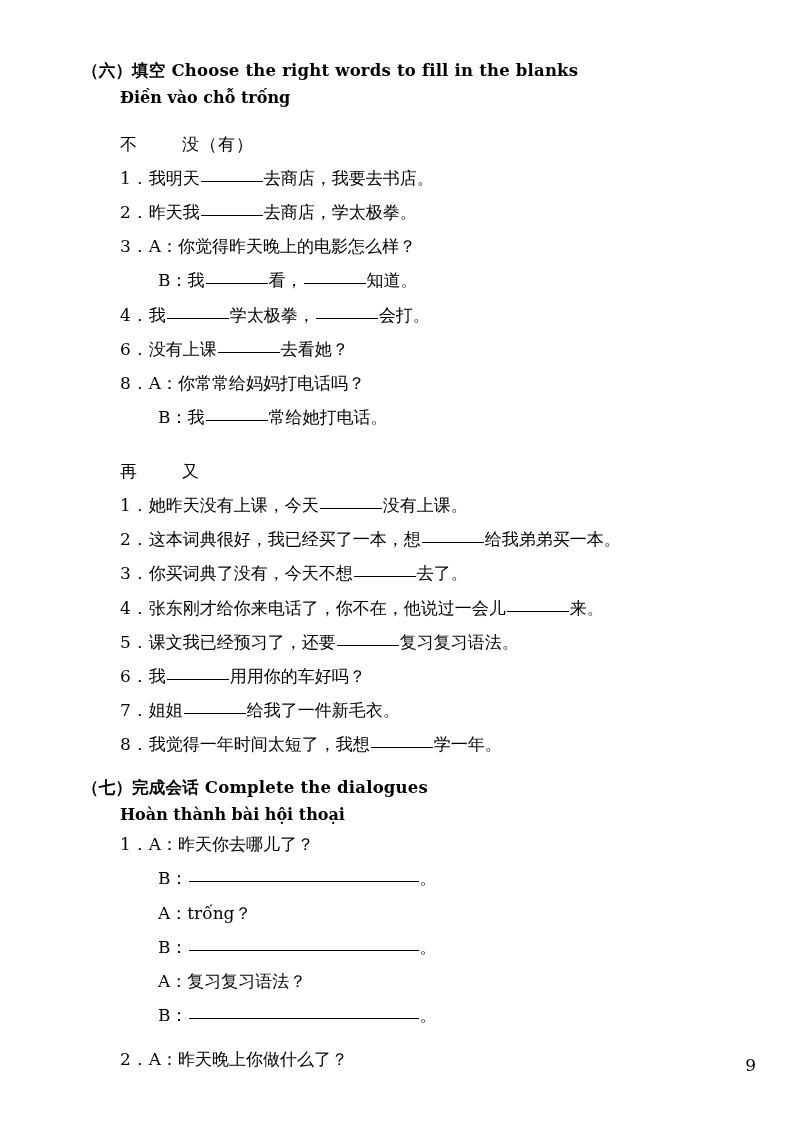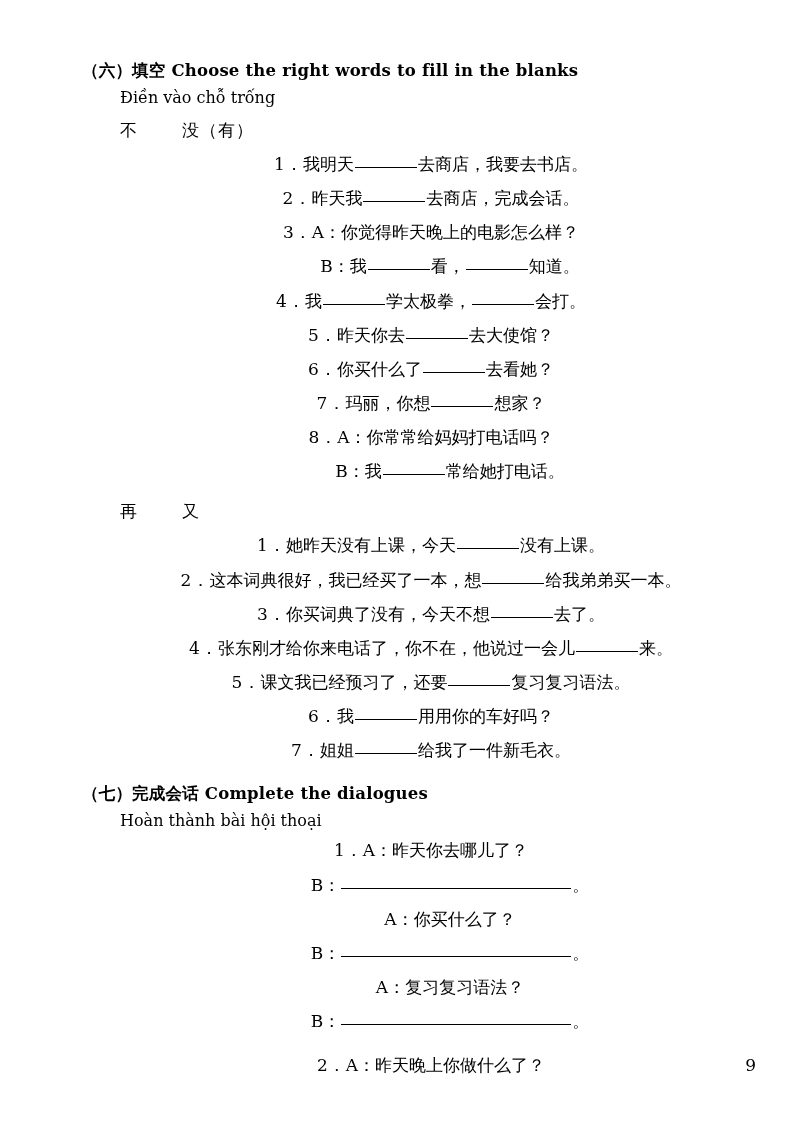--- a/index.html
+++ b/index.html
@@ -25,41 +25,40 @@
   }
   .section-heading {
     font-size: 16.5px;
     font-weight: bold;
     letter-spacing: 0.2px;
     margin: 0 0 6px 0;
     white-space: nowrap;
   }
   .subheading {
     font-size: 16px;
-    font-weight: normal;
+    font-weight: bold;
     margin: 0 0 4px 0;
     padding-left: 38px;
   }
   .word-row {
     font-size: 17px;
     padding-left: 38px;
-    margin: 12px 0 6px 0;
+    margin: 26px 0 6px 0;
     letter-spacing: 1px;
   }
   .word-row .gap {
     display: inline-block;
     width: 44px;
   }
   .item {
     font-size: 17px;
     padding-left: 38px;
     margin: 0 0 1px 0;
     line-height: 1.95;
     white-space: nowrap;
-    text-align: center;
   }
   .item.sub {
     padding-left: 76px;
   }
   .num {
     display: inline-block;
     letter-spacing: 0.5px;
   }
   .blank {
     display: inline-block;
@@ -90,46 +89,40 @@
 
     <div class="word-row">
       <span>不</span><span class="gap"></span><span>没（有）</span>
     </div>
 
     <div class="item">
       <span class="num">1．</span><span>我明天</span><span class="blank b-md"></span><span>去商店，我要去书店。</span>
     </div>
 
     <div class="item">
-      <span class="num">2．</span><span>昨天我</span><span class="blank b-md"></span><span>去商店，完成会话。</span>
+      <span class="num">2．</span><span>昨天我</span><span class="blank b-md"></span><span>去商店，学太极拳。</span>
     </div>
 
     <div class="item">
       <span class="num">3．</span><span>A：你觉得昨天晚上的电影怎么样？</span>
     </div>
 
     <div class="item sub">
       <span>B：我</span><span class="blank b-md"></span><span>看，</span><span class="blank b-md"></span><span>知道。</span>
     </div>
 
     <div class="item">
       <span class="num">4．</span><span>我</span><span class="blank b-md"></span><span>学太极拳，</span><span class="blank b-md"></span><span>会打。</span>
     </div>
 
-    <div class="item">
-      <span class="num">5．</span><span>昨天你去</span><span class="blank b-md"></span><span>去大使馆？</span>
-    </div>
-
-    <div class="item">
-      <span class="num">6．</span><span>你买什么了</span><span class="blank b-md"></span><span>去看她？</span>
-    </div>
-
-    <div class="item">
-      <span class="num">7．</span><span>玛丽，你想</span><span class="blank b-md"></span><span>想家？</span>
-    </div>
+
+    <div class="item">
+      <span class="num">6．</span><span>没有上课</span><span class="blank b-md"></span><span>去看她？</span>
+    </div>
+
 
     <div class="item">
       <span class="num">8．</span><span>A：你常常给妈妈打电话吗？</span>
     </div>
 
     <div class="item sub">
       <span>B：我</span><span class="blank b-md"></span><span>常给她打电话。</span>
     </div>
 
     <div class="word-row">
@@ -157,36 +150,39 @@
     </div>
 
     <div class="item">
       <span class="num">6．</span><span>我</span><span class="blank b-md"></span><span>用用你的车好吗？</span>
     </div>
 
     <div class="item">
       <span class="num">7．</span><span>姐姐</span><span class="blank b-md"></span><span>给我了一件新毛衣。</span>
     </div>
 
+    <div class="item">
+      <span class="num">8．</span><span>我觉得一年时间太短了，我想</span><span class="blank b-md"></span><span>学一年。</span>
+    </div>
   </div>
 
   <div class="heading-block">
     <div class="section-heading">（七）完成会话 Complete the dialogues</div>
     <div class="subheading">Hoàn thành bài hội thoại</div>
 
     <div class="item">
       <span class="num">1．</span><span>A：</span><span>昨天你去哪儿了？</span>
     </div>
 
     <div class="item sub">
       <span>B：</span><span class="blank b-lg"></span><span>。</span>
     </div>
 
     <div class="item sub">
-      <span>A：</span><span>你买什么了？</span>
+      <span>A：</span><span>trống？</span>
     </div>
 
     <div class="item sub">
       <span>B：</span><span class="blank b-lg"></span><span>。</span>
     </div>
 
     <div class="item sub">
       <span>A：</span><span>复习复习语法？</span>
     </div>
 

